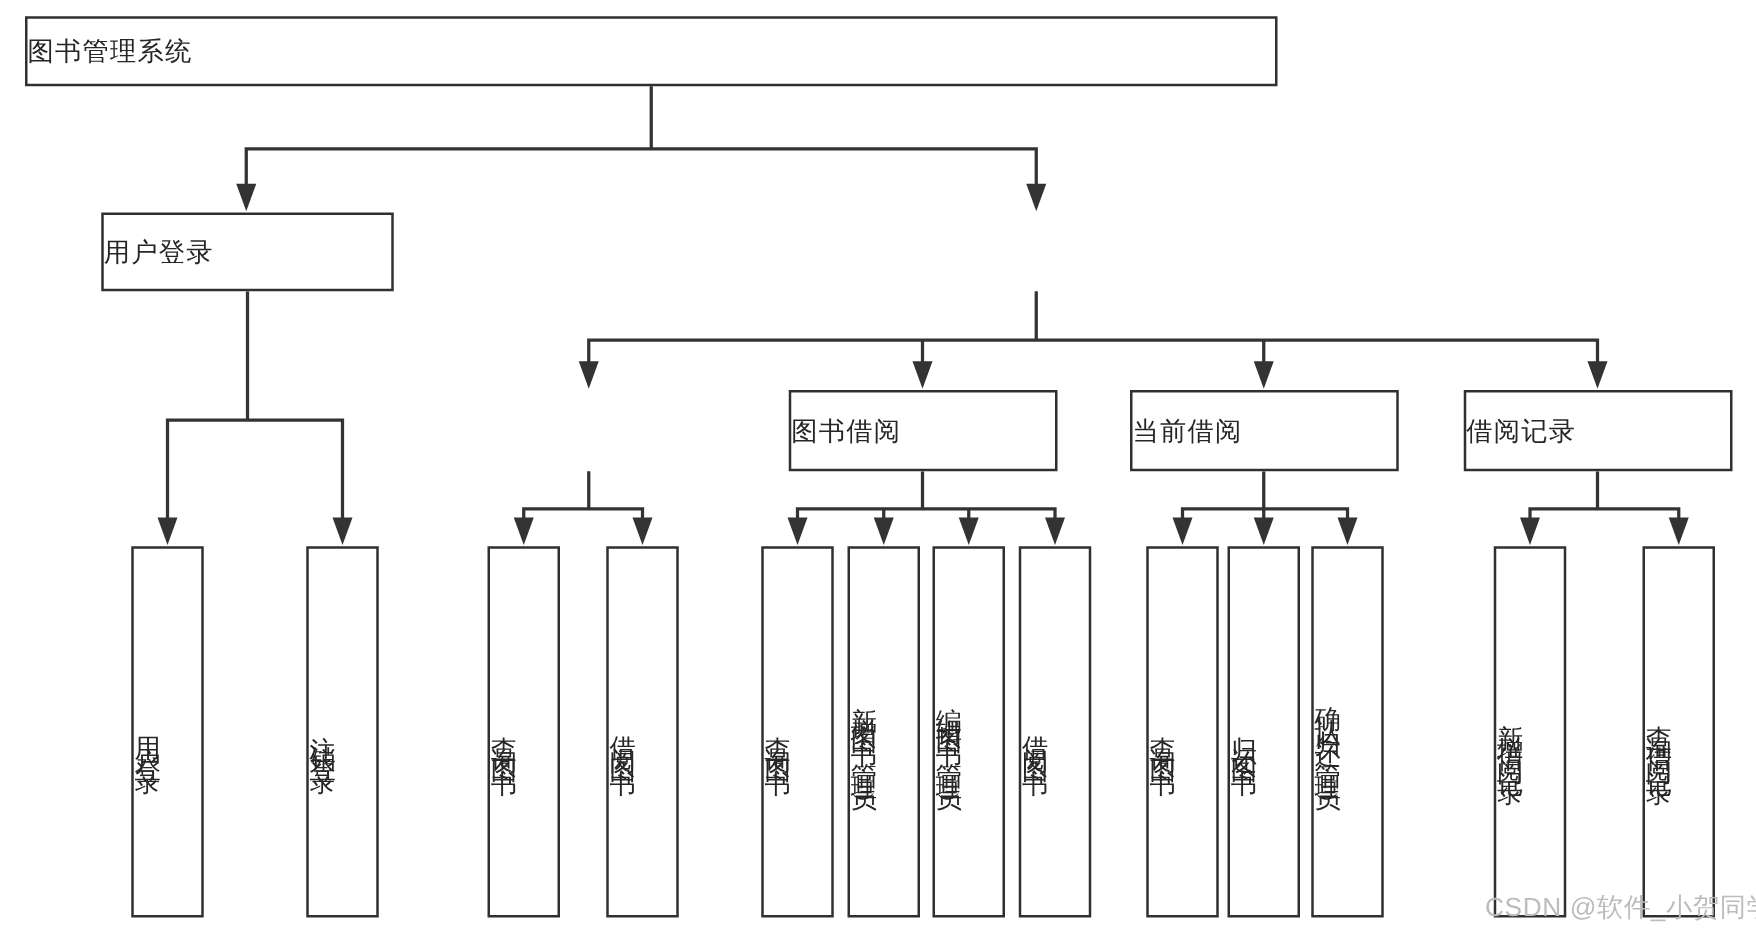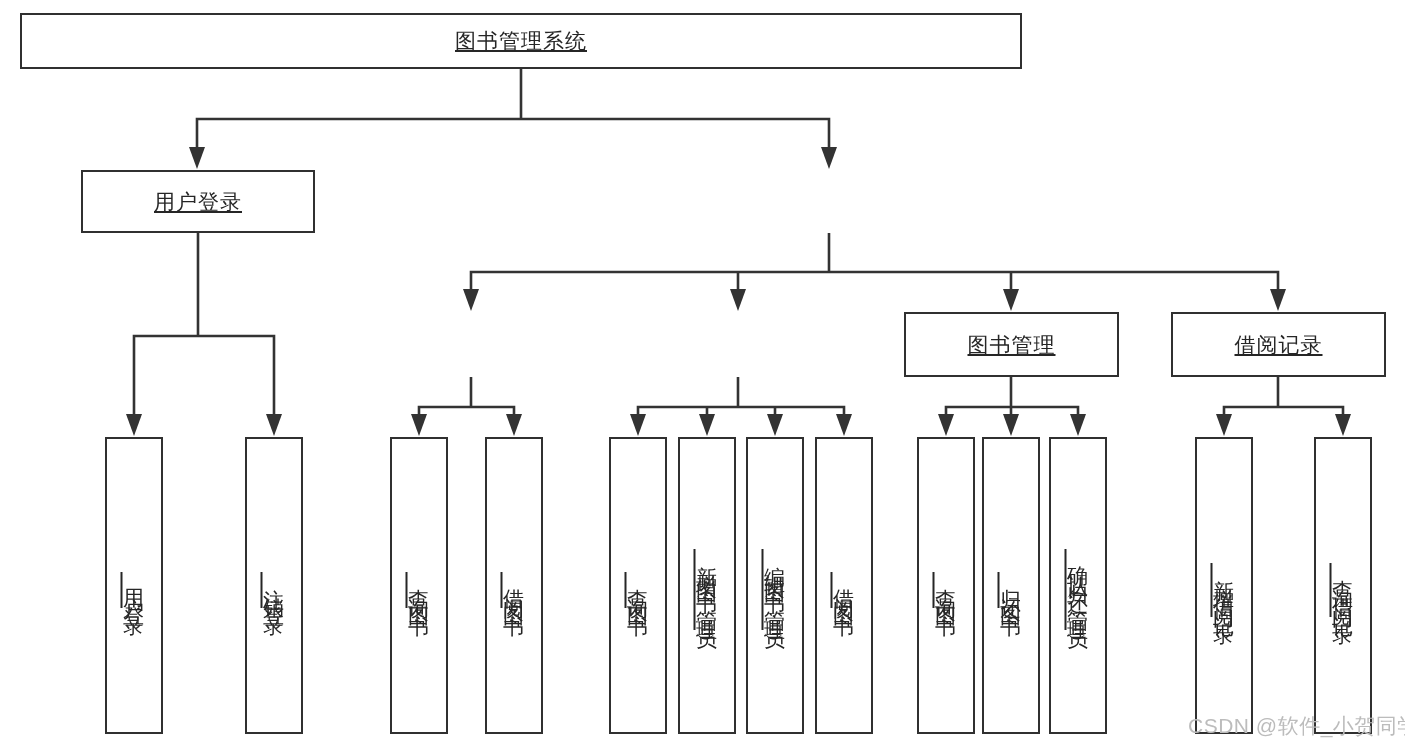--- a/index.html
+++ b/index.html
@@ -26,25 +26,23 @@
     fill: #333333;
     stroke: none;
   }
   .node {
     position: absolute;
     box-sizing: border-box;
     background: #ffffff;
     border: 2.6px solid #303030;
     display: flex;
     align-items: center;
-    justify-content: center;
     color: #262626;
     font-size: 21px;
     z-index: 1;
-    text-decoration: underline;
   }
   .node.h span {
     white-space: nowrap;
     letter-spacing: 1px;
   }
   .node.v span {
     writing-mode: vertical-rl;
     line-height: 1;
     letter-spacing: 9px;
     transform: translateY(4px);
@@ -103,22 +101,25 @@
   </svg>
 
   <div class="node h" style="left:20px; top:13px; width:1002px; height:56px">
     <span>图书管理系统</span>
   </div>
 
   <div class="node h" style="left:81px; top:170px; width:234px; height:63px">
     <span>用户登录</span>
   </div>
 
+  <div class="node h" style="left:631px; top:312px; width:215px; height:65px">
+    <span>图书借阅</span>
+  </div>
   <div class="node h" style="left:904px; top:312px; width:215px; height:65px">
-    <span>图书管理</span>
+    <span>当前借阅</span>
   </div>
   <div class="node h" style="left:1171px; top:312px; width:215px; height:65px">
     <span>借阅记录</span>
   </div>
 
   <div class="node v" style="left:105px; top:437px; width:58px; height:297px">
     <span>用户登录</span>
   </div>
   <div class="node v" style="left:245px; top:437px; width:58px; height:297px">
     <span>注销登录</span>

